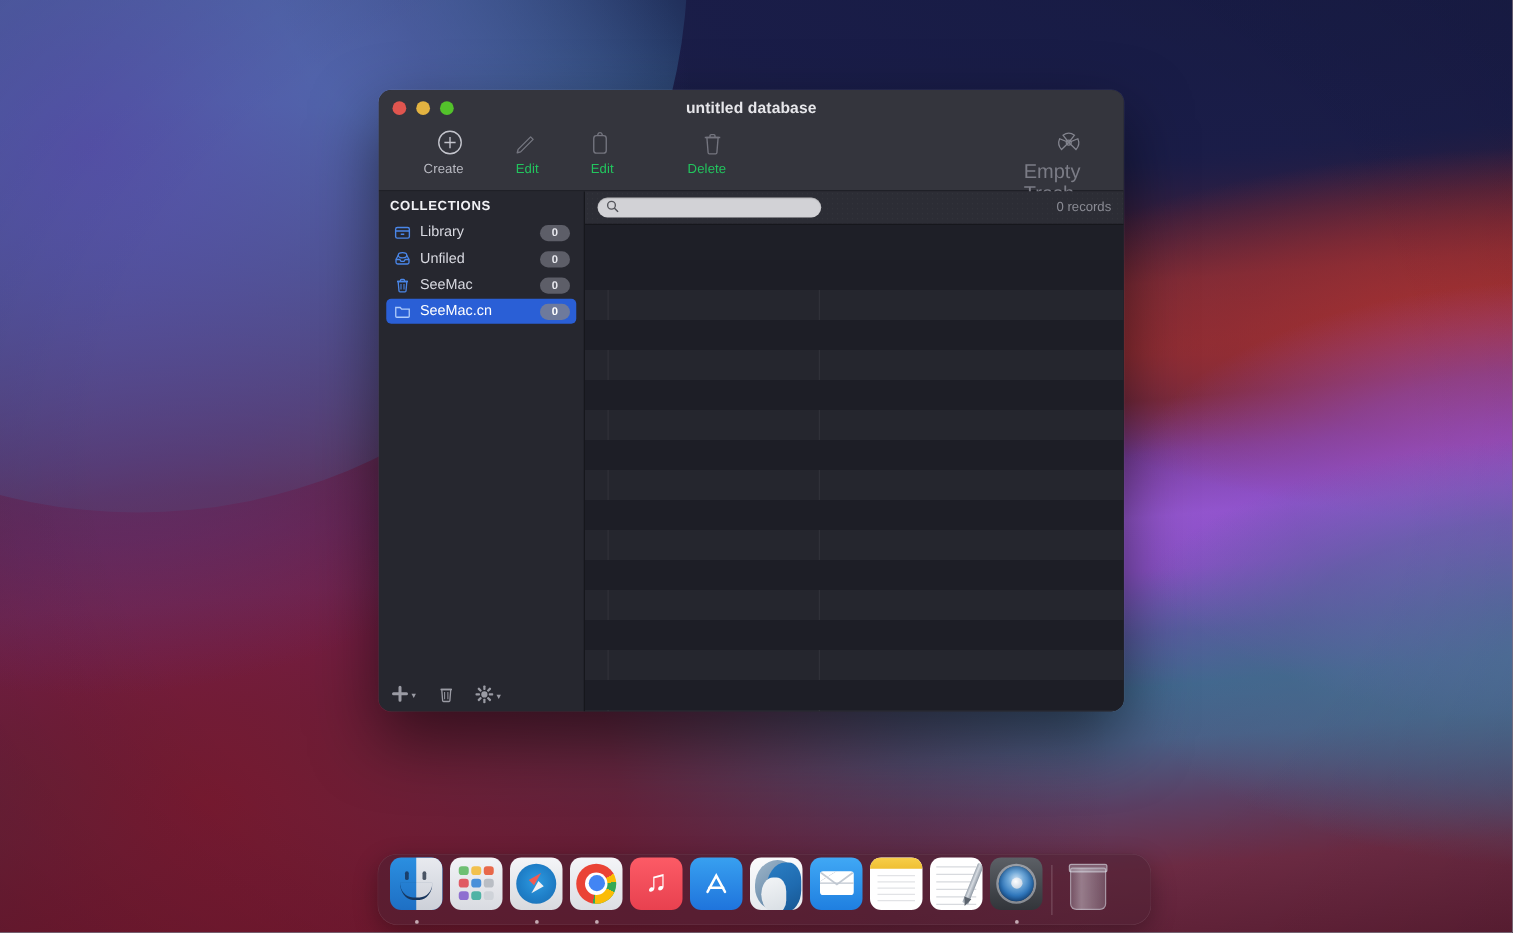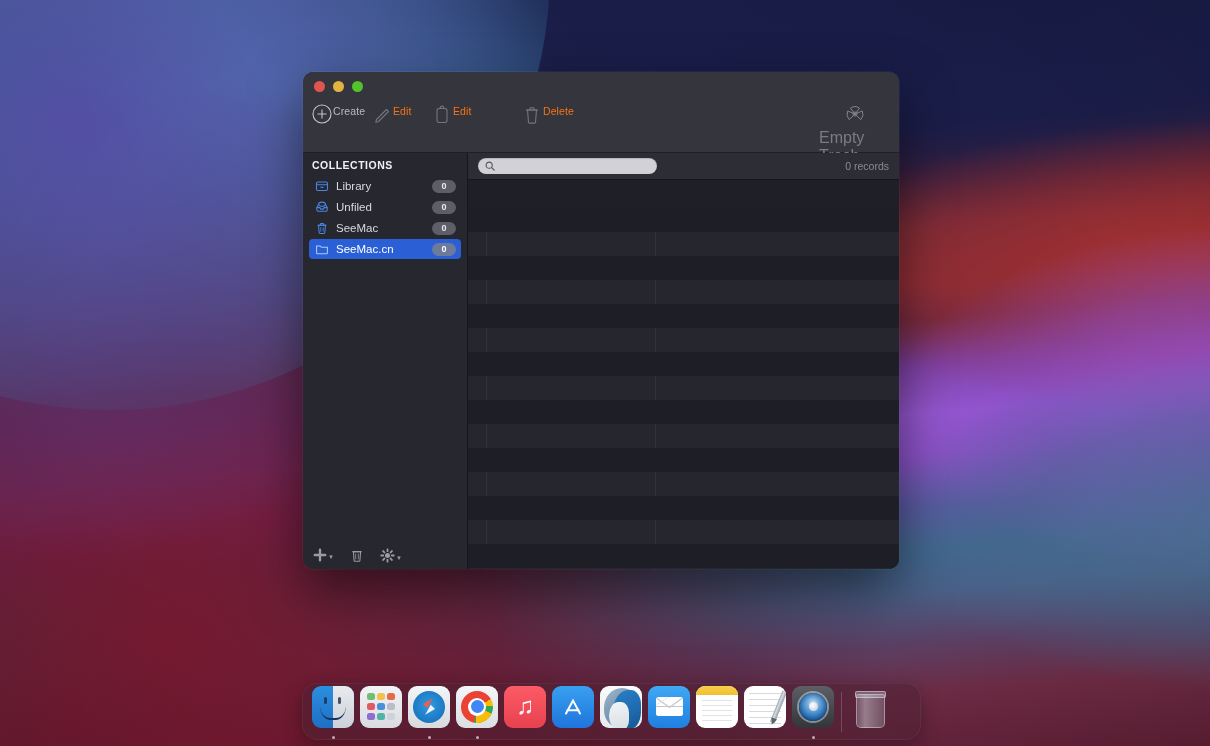--- a/index.html
+++ b/index.html
@@ -116,25 +116,25 @@
   .toolbar {
     height: 52px;
     background: #34353d;
     display:flex; align-items:flex-start;
     padding-left: 8px;
     border-bottom: 0.5px solid #1f2027;
     position: relative;
   }
   .tb-item {
     width: 60px;
-    display:flex; flex-direction:row; align-items:flex-start;
+    display:flex; flex-direction:column; align-items:flex-end;
     padding-top: 2px;
     color:#b9bac2;
   }
-  .tb-item.dim { color:#f97316; }
+  .tb-item.dim { color:#22c55e; }
   .tb-item .tb-ico { height:24px; display:flex; align-items:center; justify-content:center; }
   .tb-item .tb-lbl { font-size:10.5px; margin-top:3px; letter-spacing:0.1px; }
   .tb-right { position:absolute; right:8px; top:2px; width:72px;
               display:flex; flex-direction:column; align-items:center; color:#7b7c86; }
   .tb-right .tb-ico { height:24px; display:flex; align-items:center; justify-content:center; }
   .tb-right .tb-lbl { font-size:16px; margin-top:3px; }
 
   
   .wbody { display:flex; height: 417px; }
 
@@ -350,20 +350,21 @@
   <div class="wp wp-vignette"></div>
 
   <div id="window">
 
     <div class="titlebar">
       <div class="lights">
         <div class="light red"></div>
         <div class="light yellow"></div>
         <div class="light green"></div>
       </div>
+      <div class="win-title">untitled database</div>
     </div>
 
     <div class="toolbar">
 
       <div class="tb-item">
         <span class="tb-ico">
           <svg width="22" height="22" viewBox="0 0 22 22">
             <circle cx="11" cy="11" r="9" fill="none" stroke="#c3c4cc" stroke-width="1.1"></circle>
             <line x1="11" y1="6.5" x2="11" y2="15.5" stroke="#c3c4cc" stroke-width="1.1"></line>
             <line x1="6.5" y1="11" x2="15.5" y2="11" stroke="#c3c4cc" stroke-width="1.1"></line>

